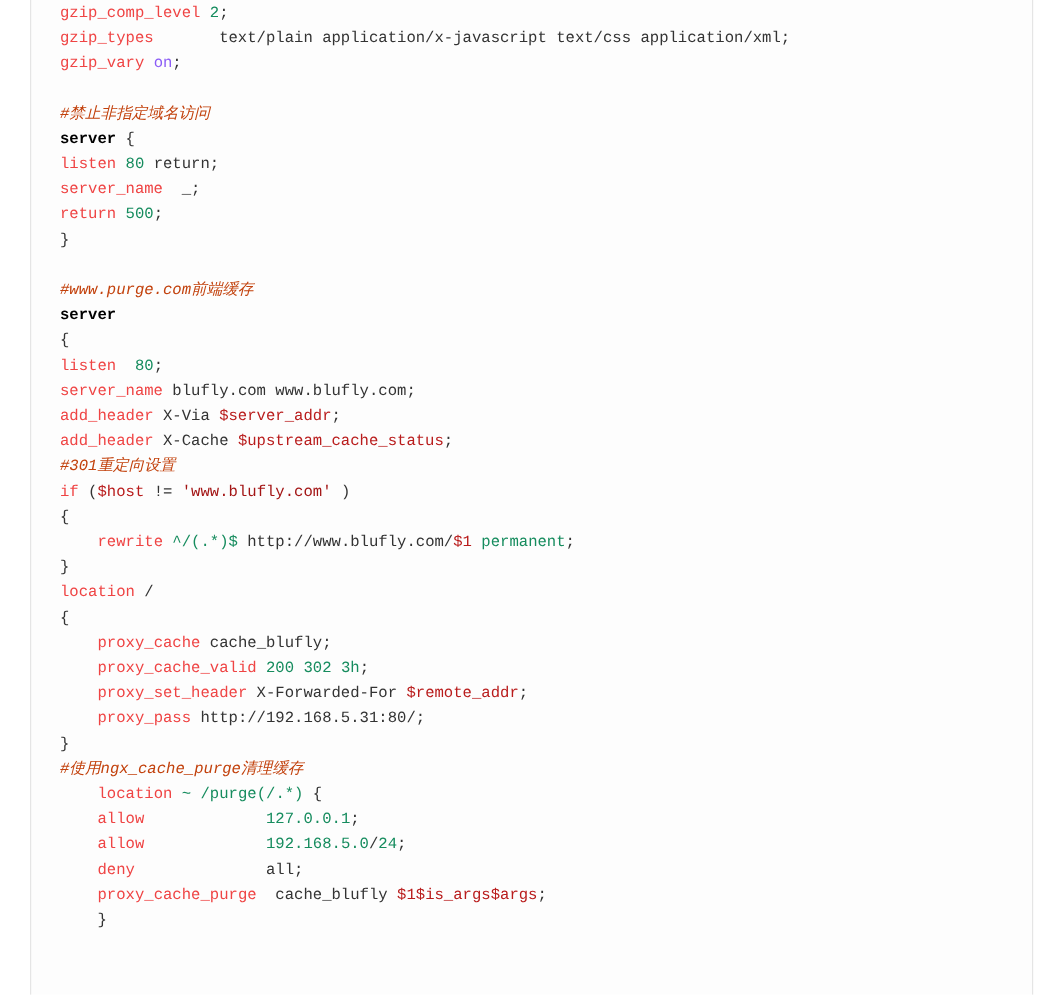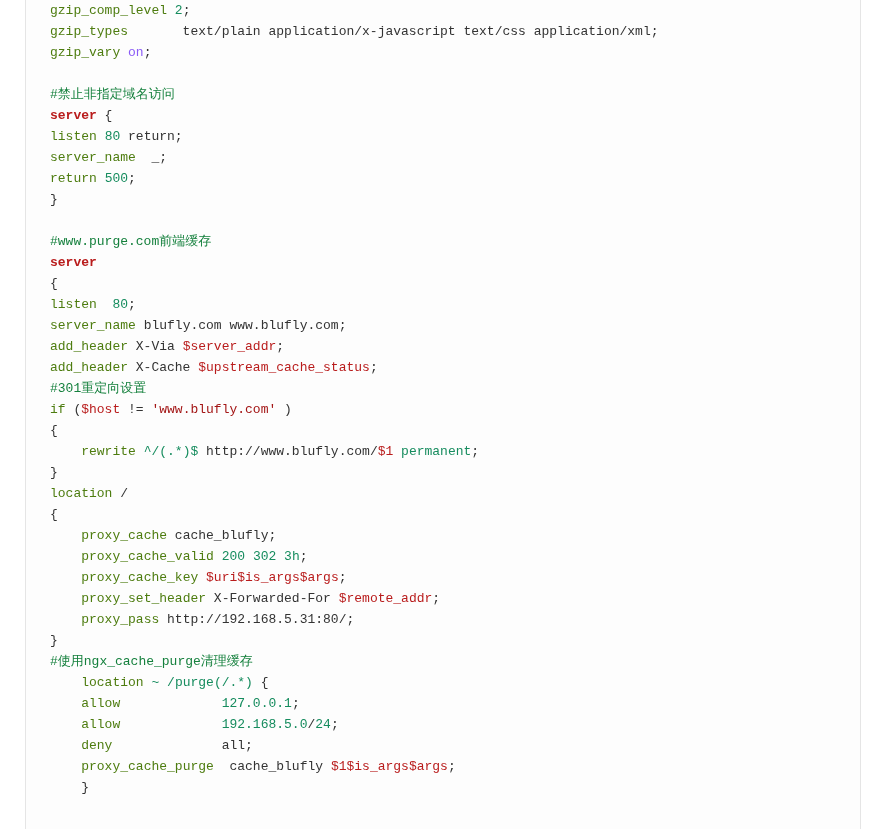--- a/index.html
+++ b/index.html
@@ -18,27 +18,27 @@
     padding-left: 24px;
     padding-top: 0;
     padding-bottom: 14px;
     min-height: 829px;
     box-sizing: border-box;
   }
   .line {
     white-space: pre;
     color: #333;
   }
-  .kw { color: #4d7c0f; }
-  .kw-bold { color: #b91c1c; font-weight: bold; }
+  .kw { color: #ef4444; }
+  .kw-bold { color: #000000; font-weight: bold; }
   .num { color: #168c5e; }
   .var { color: #b91c1c; }
   .on { color: #8b5cf6; }
   .str { color: #a31515; }
-  .comment { color: #15803d; }
+  .comment { color: #c2410c; font-style: italic; }
   .perm { color: #168c5e; font-family: Liberation Mono, monospace; }
   .regex { color: #168c5e; }
 </style>
 </head>
 <body>
 
 <div class="container" id="code-root">
     <div class="line"><span class="kw">gzip_comp_level</span><span> </span><span class="num">2</span><span>;</span></div>
     <div class="line"><span class="kw">gzip_types</span><span>       text/plain application/x-javascript text/css application/xml;</span></div>
     <div class="line"><span class="kw">gzip_vary</span><span> </span><span class="on">on</span><span>;</span></div>
@@ -59,21 +59,20 @@
     <div class="line"><span class="kw">add_header</span><span> X-Cache </span><span class="var">$upstream_cache_status</span><span>;</span></div>
     <div class="line"><span class="comment">#301重定向设置</span></div>
     <div class="line"><span class="kw">if</span><span> (</span><span class="var">$host</span><span> != </span><span class="str">'www.blufly.com'</span><span> )</span></div>
     <div class="line"><span>{</span></div>
     <div class="line"><span>    </span><span class="kw">rewrite </span><span class="regex">^/(.*)$</span><span> http://www.blufly.com/</span><span class="var">$1</span><span> </span><span class="perm">permanent</span><span>;</span></div>
     <div class="line"><span>}</span></div>
     <div class="line"><span class="kw">location</span><span> /</span></div>
     <div class="line"><span>{</span></div>
     <div class="line"><span>    </span><span class="kw">proxy_cache</span><span> cache_blufly;</span></div>
     <div class="line"><span>    </span><span class="kw">proxy_cache_valid</span><span> </span><span class="num">200</span><span> </span><span class="num">302</span><span> </span><span class="num">3h</span><span>;</span></div>
-    <div class="line"><span>    </span><span class="kw">proxy_cache_key</span><span> </span><span class="var">$uri$is_args$args</span><span>;</span></div>
     <div class="line"><span>    </span><span class="kw">proxy_set_header</span><span> X-Forwarded-For </span><span class="var">$remote_addr</span><span>;</span></div>
     <div class="line"><span>    </span><span class="kw">proxy_pass</span><span> http://192.168.5.31:80/;</span></div>
     <div class="line"><span>}</span></div>
     <div class="line"><span class="comment">#使用ngx_cache_purge清理缓存</span></div>
     <div class="line"><span>    </span><span class="kw">location</span><span> </span><span class="regex">~</span><span> </span><span class="regex">/purge(/.*)</span><span> {</span></div>
     <div class="line"><span>    </span><span class="kw">allow</span><span>             </span><span class="num">127.0.0.1</span><span>;</span></div>
     <div class="line"><span>    </span><span class="kw">allow</span><span>             </span><span class="num">192.168.5.0</span><span>/</span><span class="num">24</span><span>;</span></div>
     <div class="line"><span>    </span><span class="kw">deny</span><span>              all;</span></div>
     <div class="line"><span>    </span><span class="kw">proxy_cache_purge</span><span>  cache_blufly </span><span class="var">$1$is_args$args</span><span>;</span></div>
     <div class="line"><span>    }</span></div>

